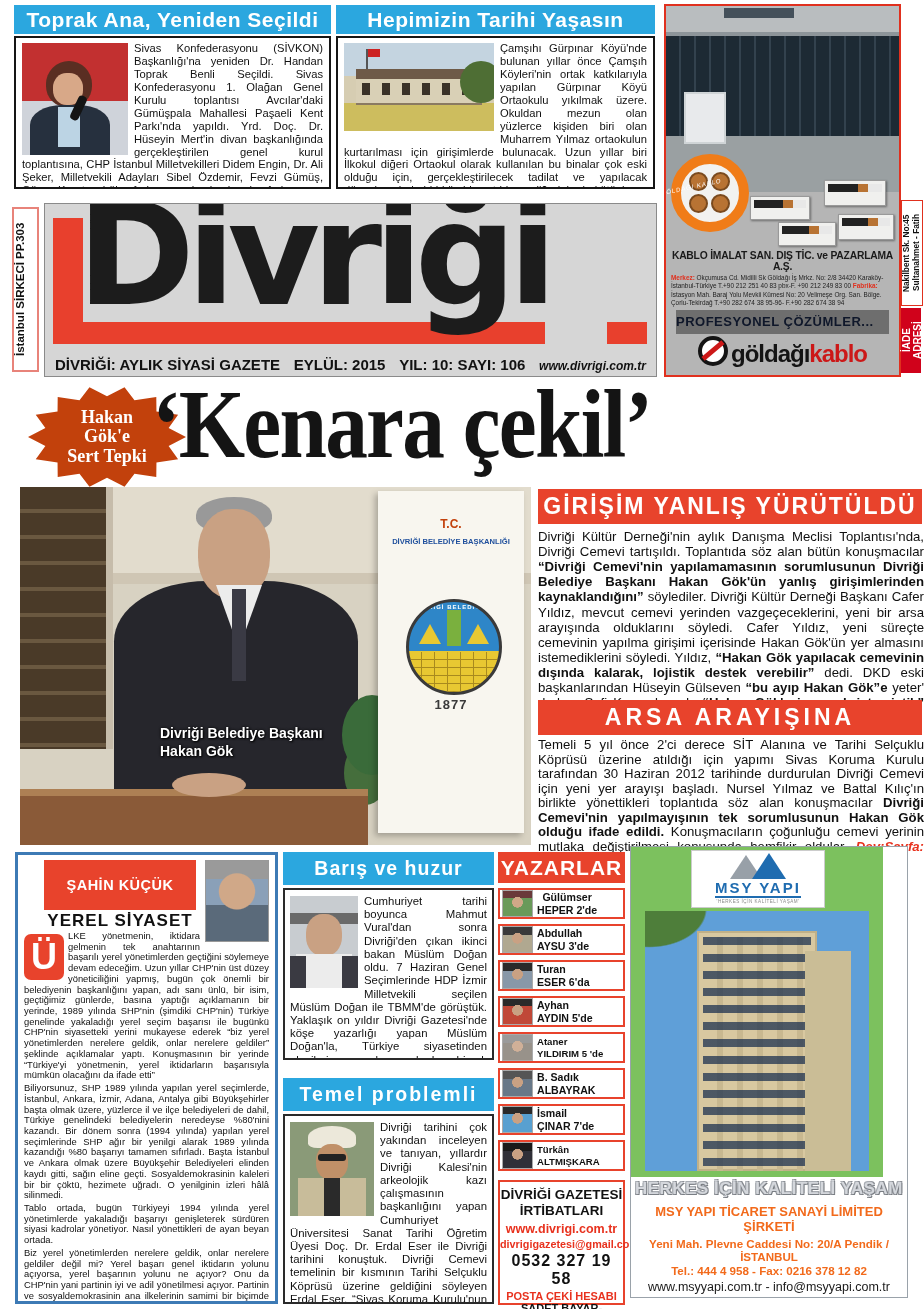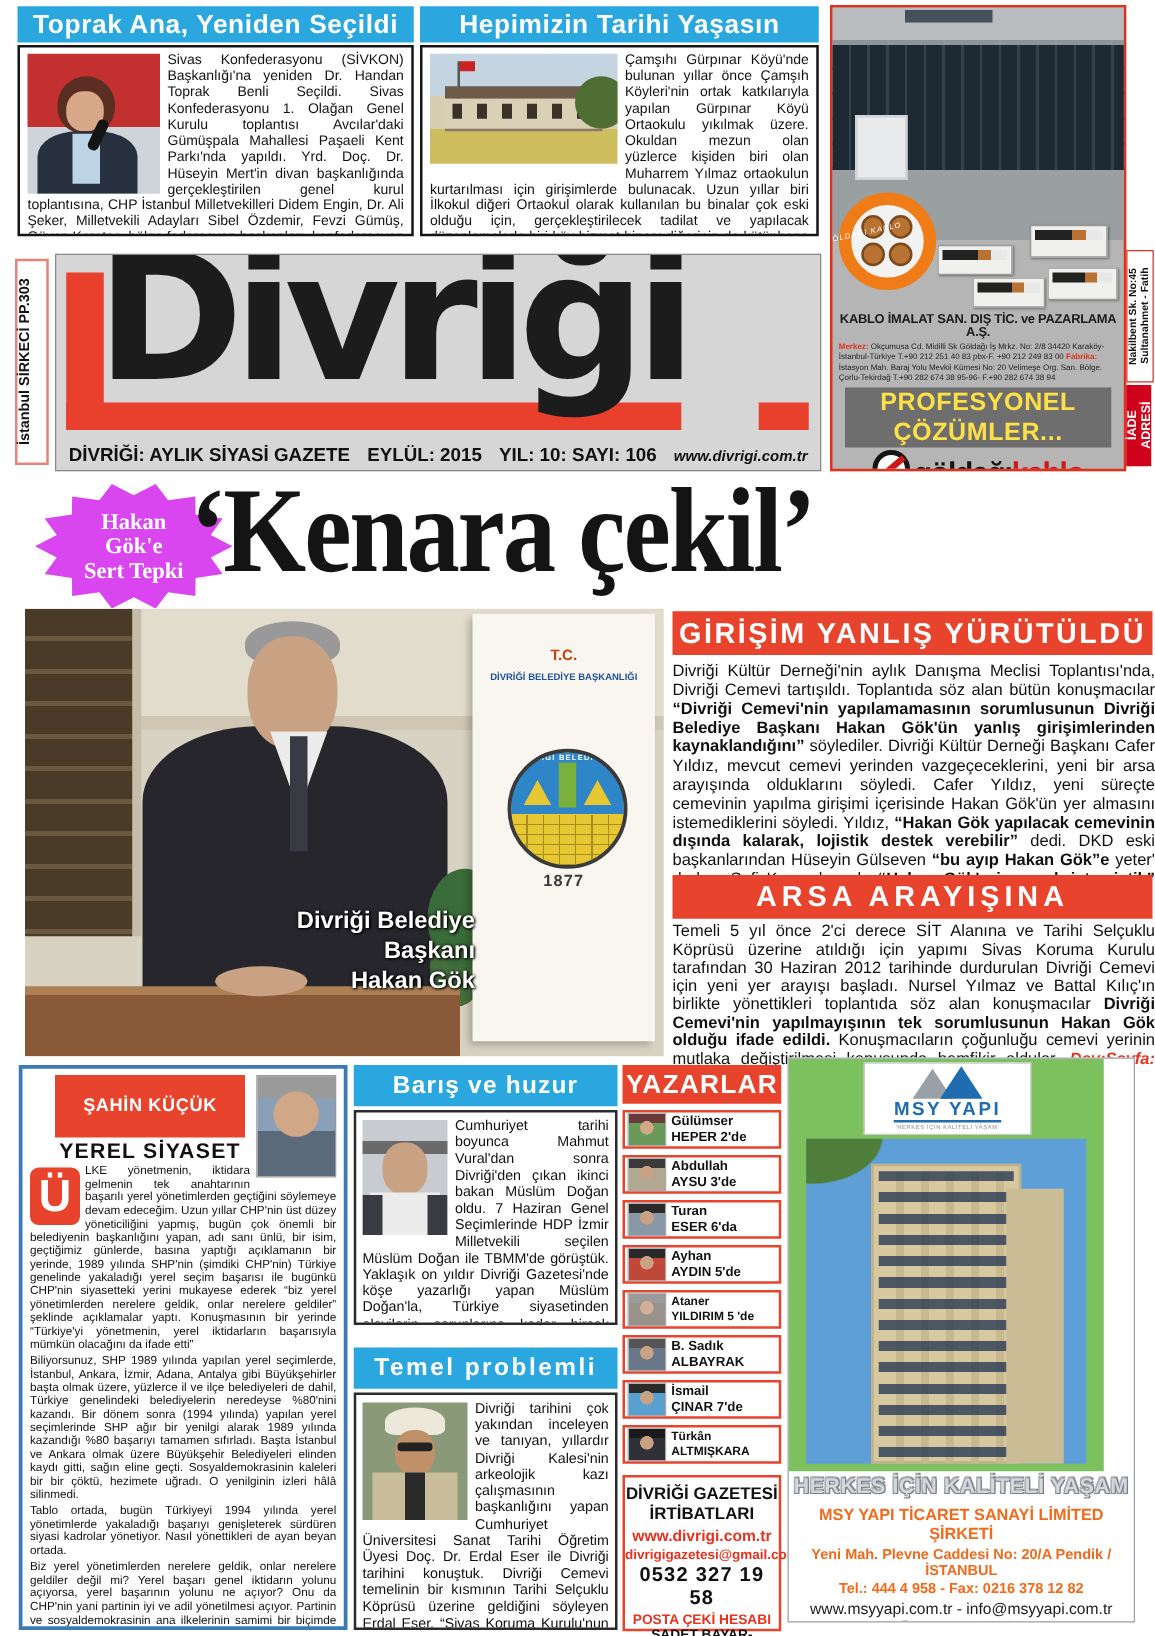--- a/index.html
+++ b/index.html
@@ -36,21 +36,21 @@
   .kablo .bpic .toplogo{position:absolute;left:58px;top:2px;width:70px;height:10px;background:#44505a;}
   .kablo .ring{position:absolute;left:5px;top:148px;width:58px;height:58px;border-radius:50%;border:10px solid #f07c18;background:#f2f2f0;z-index:3;}
   .kablo .ring i{position:absolute;width:15px;height:15px;border-radius:50%;background:#b87333;border:2px solid #7a4a1e;}
   .kablo .cab-lbl{position:absolute;left:-6px;top:178px;z-index:4;color:#fff;font-style:italic;font-size:6px;transform:rotate(-12deg);letter-spacing:1px;}
   .kablo .thumbs{position:relative;height:58px;}
   .kablo .thumb{position:absolute;background:#f0f0ee;border:1px solid #999;box-shadow:1px 1px 2px rgba(0,0,0,.4);}
   .kablo .thumb i{display:block;margin:3px;height:8px;background:linear-gradient(90deg,#222 0 55%,#b87333 55% 75%,#e8e8e8 75% 100%);}
   .kablo .company{font-weight:bold;color:#1a1a1a;font-size:10.3px;text-align:center;letter-spacing:-.2px;}
   .kablo .contact{padding:2px 5px 0 5px;font-size:6.4px;line-height:1.3;color:#222;}
   .kablo .contact .lbl{color:#E0301E;font-weight:bold;}
-  .kablo .slogan{margin:3px 10px 0 10px;background:#6e6e6e;color:#fde047;font-weight:bold;font-size:20px;text-align:center;line-height:24px;letter-spacing:.5px;}
+  .kablo .slogan{margin:3px 10px 0 10px;background:#6e6e6e;color:#0f172a;font-weight:bold;font-size:13px;line-height:24px;letter-spacing:.5px;}
   .kablo .brand{margin-top:2px;text-align:center;font-weight:bold;font-size:24px;letter-spacing:-1px;line-height:30px;}
   .kablo .brand .no{display:inline-block;width:22px;height:22px;border:4px solid #141414;border-radius:50%;position:relative;vertical-align:-4px;margin-right:3px;background:#fff;}
   .kablo .brand .no i{position:absolute;left:-2px;top:8px;width:26px;height:5px;background:#cc1818;transform:rotate(-40deg);}
   .kablo .brand .bk{color:#141414;}
   .kablo .brand .rd{color:#cc1818;}
   
   .vstrip{writing-mode:vertical-rl;transform:rotate(180deg);text-align:center;}
   .iade-addr{border:1.5px solid #E0301E;background:#fff;color:#111;font-weight:bold;font-size:8.3px;line-height:1.15;}
   .iade-lbl{background:#d0021b;color:#fff;font-weight:bold;font-size:10px;line-height:1.1;}
   .postal{border:2px solid #e8837a;background:#fff;color:#111;font-weight:bold;font-size:11.5px;}
@@ -58,21 +58,21 @@
   .mast{background:#d6d6d6;border:1px solid #8a8a8a;overflow:hidden;}
   .mast .lv{position:absolute;left:8px;top:14px;width:30px;height:126px;background:#E8402D;}
   .mast .lh{position:absolute;left:8px;top:118px;width:492px;height:22px;background:#E8402D;}
   .mast .lr{position:absolute;left:562px;top:118px;width:40px;height:22px;background:#E8402D;}
   .mast .logo{position:absolute;left:32px;top:-20px;font-family:"DejaVu Sans",sans-serif;font-weight:900;font-size:142px;letter-spacing:-8px;color:#1c1c1c;line-height:1;z-index:2;}
   .mast .info{position:absolute;left:10px;right:10px;bottom:3px;display:flex;justify-content:space-between;align-items:baseline;z-index:3;}
   .mast .info .t{font-weight:bold;font-size:15px;color:#111;}
   .mast .info .w{font-weight:bold;font-style:italic;font-size:12px;color:#111;}
   
   .burst{clip-path:polygon(100% 50%,89% 58.9%,95% 71.7%,81.3% 74.9%,81.2% 89.1%,67.4% 86%,61.1% 98.8%,50% 90%,38.9% 98.8%,32.6% 86%,18.8% 89.1%,18.7% 74.9%,4.9% 71.7%,11% 58.9%,0% 50%,11% 41.1%,4.9% 28.3%,18.7% 25.1%,18.8% 10.9%,32.6% 14%,38.9% 1.2%,50% 10%,61.1% 1.2%,67.4% 14%,81.2% 10.9%,81.3% 25.1%,95% 28.3%,89% 41.1%);
-    background:#d946ef;display:flex;flex-direction:column;align-items:center;justify-content:center;color:#fff;font-family:"Liberation Serif",serif;font-weight:bold;font-size:18px;line-height:1.08;text-align:center;}
+    background:#c2410c;display:flex;flex-direction:column;align-items:center;justify-content:center;color:#fff;font-family:"Liberation Serif",serif;font-weight:bold;font-size:18px;line-height:1.08;text-align:center;}
   .headline{font-family:"Liberation Serif",serif;font-weight:bold;font-size:97px;letter-spacing:-2px;color:#141414;white-space:nowrap;transform:scaleX(.88);transform-origin:left center;line-height:1;}
   
   .mainph{background:linear-gradient(180deg,#e2dccd 0 24%,#cfc6b4 24% 27%,#d8d2c2 27% 100%);overflow:hidden;}
   .mainph .window{position:absolute;left:0;top:0;width:86px;height:262px;background:repeating-linear-gradient(180deg,#4a3a28 0 22px,#6a5840 22px 26px);border-right:7px solid #c6bcaa;}
   .mainph .torso{position:absolute;left:94px;top:94px;width:244px;height:232px;background:#26262c;border-radius:38% 38% 0 0/26% 26% 0 0;}
   .mainph .head{position:absolute;left:178px;top:22px;width:72px;height:90px;background:#c9a183;border-radius:46%;}
   .mainph .hair{position:absolute;left:176px;top:10px;width:76px;height:36px;background:#999;border-radius:50% 50% 40% 40%;}
   .mainph .shirt{position:absolute;left:196px;top:98px;width:46px;height:64px;background:#ececec;clip-path:polygon(0 0,100% 0,50% 100%);}
   .mainph .tie{position:absolute;left:212px;top:102px;width:14px;height:92px;background:#3a3a44;}
   .mainph .hands{position:absolute;left:152px;top:286px;width:74px;height:24px;background:#c9a183;border-radius:50%;}
@@ -81,21 +81,21 @@
   .mainph .banner{position:absolute;left:358px;top:4px;width:146px;height:342px;background:#f8f6ef;box-shadow:-3px 3px 6px rgba(0,0,0,.25);text-align:center;}
   .mainph .banner .tc{margin-top:26px;color:#c2410c;font-weight:bold;font-size:12px;}
   .mainph .banner .bt{margin-top:6px;color:#1f4f9c;font-weight:bold;font-size:7.6px;white-space:nowrap;}
   .emblem{position:absolute;left:28px;top:108px;width:90px;height:90px;border-radius:50%;border:3px solid #3a3a3a;background:linear-gradient(180deg,#2e86c8 0 55%,#e8c832 55% 100%);overflow:hidden;}
   .emblem .tower{position:absolute;left:38px;top:8px;width:14px;height:36px;background:#7ab03e;}
   .emblem .tent1{position:absolute;left:10px;top:22px;width:0;height:0;border-left:11px solid transparent;border-right:11px solid transparent;border-bottom:20px solid #e8c832;}
   .emblem .tent2{position:absolute;left:58px;top:22px;width:0;height:0;border-left:11px solid transparent;border-right:11px solid transparent;border-bottom:20px solid #e8c832;}
   .emblem .brick{position:absolute;left:0;top:50px;width:90px;height:40px;background:repeating-linear-gradient(180deg,transparent 0 7px,#a88a1e 7px 8px),repeating-linear-gradient(90deg,transparent 0 12px,#a88a1e 12px 13px);}
   .emblem .etxt{position:absolute;top:2px;width:100%;text-align:center;color:#fff;font-size:6px;font-weight:bold;letter-spacing:1px;}
   .mainph .byear{position:absolute;left:0;top:206px;width:100%;text-align:center;color:#3a3a3a;font-weight:bold;font-size:13px;letter-spacing:1px;}
-  .mainph .cap{position:absolute;left:140px;top:238px;width:220px;text-align:right;color:#fff;font-weight:bold;font-size:19px;line-height:1.25;text-shadow:0 0 3px #000,1px 1px 2px #000;}
+  .mainph .cap{position:absolute;left:140px;top:238px;width:220px;text-align:left;color:#fff;font-weight:bold;font-size:14px;line-height:1.25;text-shadow:0 0 3px #000,1px 1px 2px #000;}
   
   .sec-hdr{height:35px;line-height:35px;font-size:23px;letter-spacing:2px;}
   .sec-body{font-size:13.2px;line-height:1.145;color:#101010;text-align:justify;}
   
   .sahin{border:3px solid #3d7ab5;background:#fff;padding:5px 6px;overflow:hidden;}
   .sahin .pic{float:right;width:62px;height:80px;margin:0 0 3px 5px;background:radial-gradient(circle at 50% 38%,#d0a888 30%,transparent 32%),linear-gradient(180deg,#9a9a9a 0 22%,#8aa0b8 22% 55%,#5a6a7a 55% 100%);border:1px solid #999;}
   .sahin .rlbl{margin:0 0 1px 20px;width:152px;background:#E8432C;color:#fff;font-weight:bold;font-size:14.5px;text-align:center;padding:17px 0;letter-spacing:.5px;}
   .sahin .ttl{margin-left:20px;width:152px;text-align:center;font-weight:bold;font-size:17px;letter-spacing:1px;color:#111;}
   .sahin .cap{float:left;width:40px;height:46px;background:#E8432C;border-radius:7px;color:#fff;font-weight:bold;font-size:36px;text-align:center;line-height:46px;margin:3px 4px 1px 0;}
   .sahin p{margin:0 0 2px 0;font-size:9.4px;line-height:1.14;color:#111;text-align:justify;}
@@ -334,21 +334,21 @@
         <div class="glasses"></div>
         <div class="vest"></div>
         <div class="inner"></div>
       </div>
     <span>Divriği tarihini çok yakından inceleyen ve tanıyan, yıllardır Divriği Kalesi'nin arkeolojik kazı çalışmasının başkanlığını yapan Cumhuriyet Üniversitesi Sanat Tarihi Öğretim Üyesi Doç. Dr. Erdal Eser ile Divriği tarihini konuştuk.  Divriği Cemevi temelinin bir kısmının Tarihi Selçuklu Köprüsü üzerine  geldiğini söyleyen Erdal Eser, “Sivas Koruma Kurulu'nun kararı bağlayıcıdır ”dedi.</span>
     
   </div>
 
   <div class="abs red-hdr yaz-hdr" style="left:498px;top:852px;width:127px;">YAZARLAR</div>
   <div class="abs" style="left:498px;top:888px;width:127px;height:420px;">
-    <div class="yazar" style="top:0;">
+    <div class="yazar" style="top:0;text-align:center;">
         <div class="p a0"></div>
         <div class="t">
           <span style="display:block;">Gülümser</span>
           <span style="display:block;">HEPER  2'de</span>
         </div>
       </div>
     <div class="yazar" style="top:36px;">
         <div class="p a1"></div>
         <div class="t">
           <span style="display:block;">Abdullah</span>

